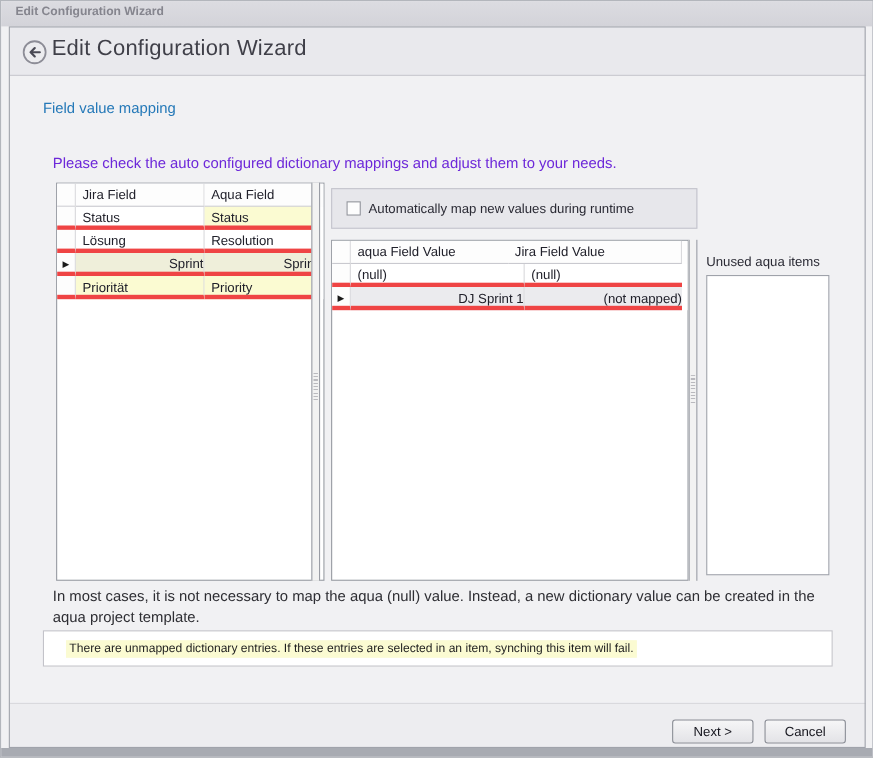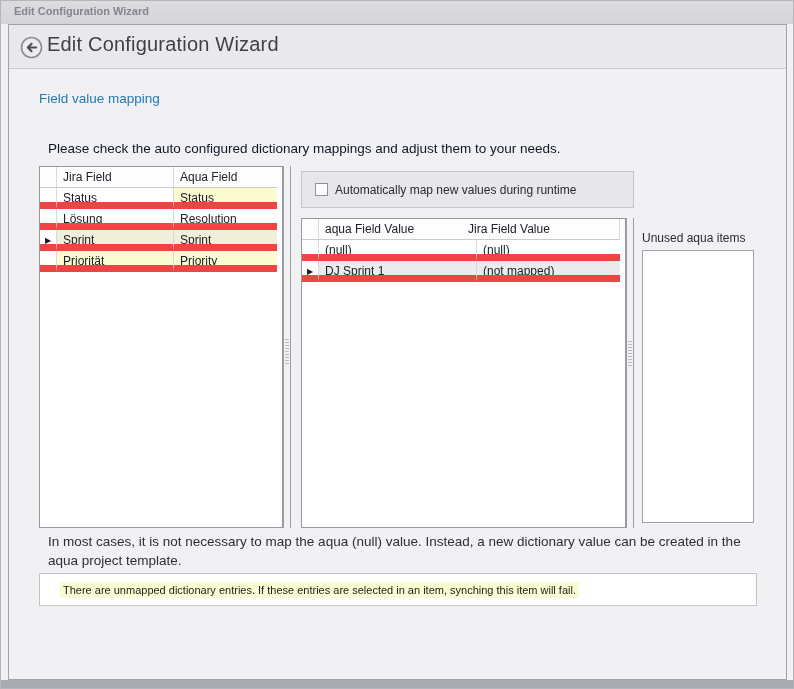--- a/index.html
+++ b/index.html
@@ -48,45 +48,45 @@
   .content {
     position:absolute; left:8px; top:69px; width:778px; height:569px;
     background:#f1f1f3;
   }
   .section-heading {
     position:absolute; left:30px; top:21px;
     font-size:13.5px; color:#2579b8;
   }
   .instruction {
     position:absolute; left:39px; top:71px;
-    font-size:13.5px; color:#0f172a;
+    font-size:13.5px; color:#6d28d9;
   }
 
   
   .grid {
     position:absolute; background:#fff;
     border:1px solid #9599a1;
   }
-  .left-grid  { left:30px;  top:96px;  width:244px; height:362px; }
+  .left-grid  { left:42px;  top:96px;  width:244px; height:362px; }
   .right-grid { left:292px; top:148px; width:325px; height:310px; }
   .grid-header { display:flex; height:21px; background:#fdfdfd; }
   .grid-row    { display:flex; height:21px; background:#fff; }
   .cell {
     font-size:12px; color:#21212b; line-height:20px;
     padding-left:6px; overflow:hidden; white-space:nowrap;
-    border-right:1px solid #d9d9dc; border-bottom:7px solid #ef4444;
+    border-right:1px solid #d9d9dc; border-bottom:4px solid #ef4444;
   }
   .sel-cell {
     width:17px; padding:0; text-align:center;
     font-size:8px; line-height:21px; color:#1a1a1a; background:#fdfdfd;
   }
   .left-grid  .c0 { width:117px; } .left-grid  .c1 { width:103px; border-right:none; }
   .right-grid .c0 { width:158px; } .right-grid .c1 { width:143px; border-right:none; }
   .flag            { background:#fbfbd2; }
-  .selcell         { background:#ebebee; }
+  .selcell         { background:#ebebee;text-align:right; }
   .selcell.flag    { background:#efefda; }
   .grid-header .cell { background:#fdfdfd; border-bottom:1px solid #c9c9cf; }
 
   
   .splitter {
     position:absolute; width:8px; background:#f2f2f2;
     border-left:1px solid #9a9da5; border-right:1px solid #9a9da5;
   }
   .split-left  { left:274px; top:96px;  height:362px; }
   .split-right { left:617px; top:148px; height:310px; }
@@ -237,15 +237,19 @@
 
     <div class="unused-label">Unused aqua items</div>
     <div class="unused-list"></div>
 
     <div class="null-note">In most cases, it is not necessary to map the aqua (null) value. Instead, a new dictionary value can be created in the aqua project template.</div>
     <div class="warn-box">
       <span class="warn-text">There are unmapped dictionary entries. If these entries are selected in an item, synching this item will fail.</span>
     </div>
   </div>
 
+  <div class="footer">
+    <button class="btn btn-next">Next &gt;</button>
+    <button class="btn btn-cancel">Cancel</button>
+  </div>
 
   <div class="bottom-strip"></div>
 </div>
 
 </body></html>

